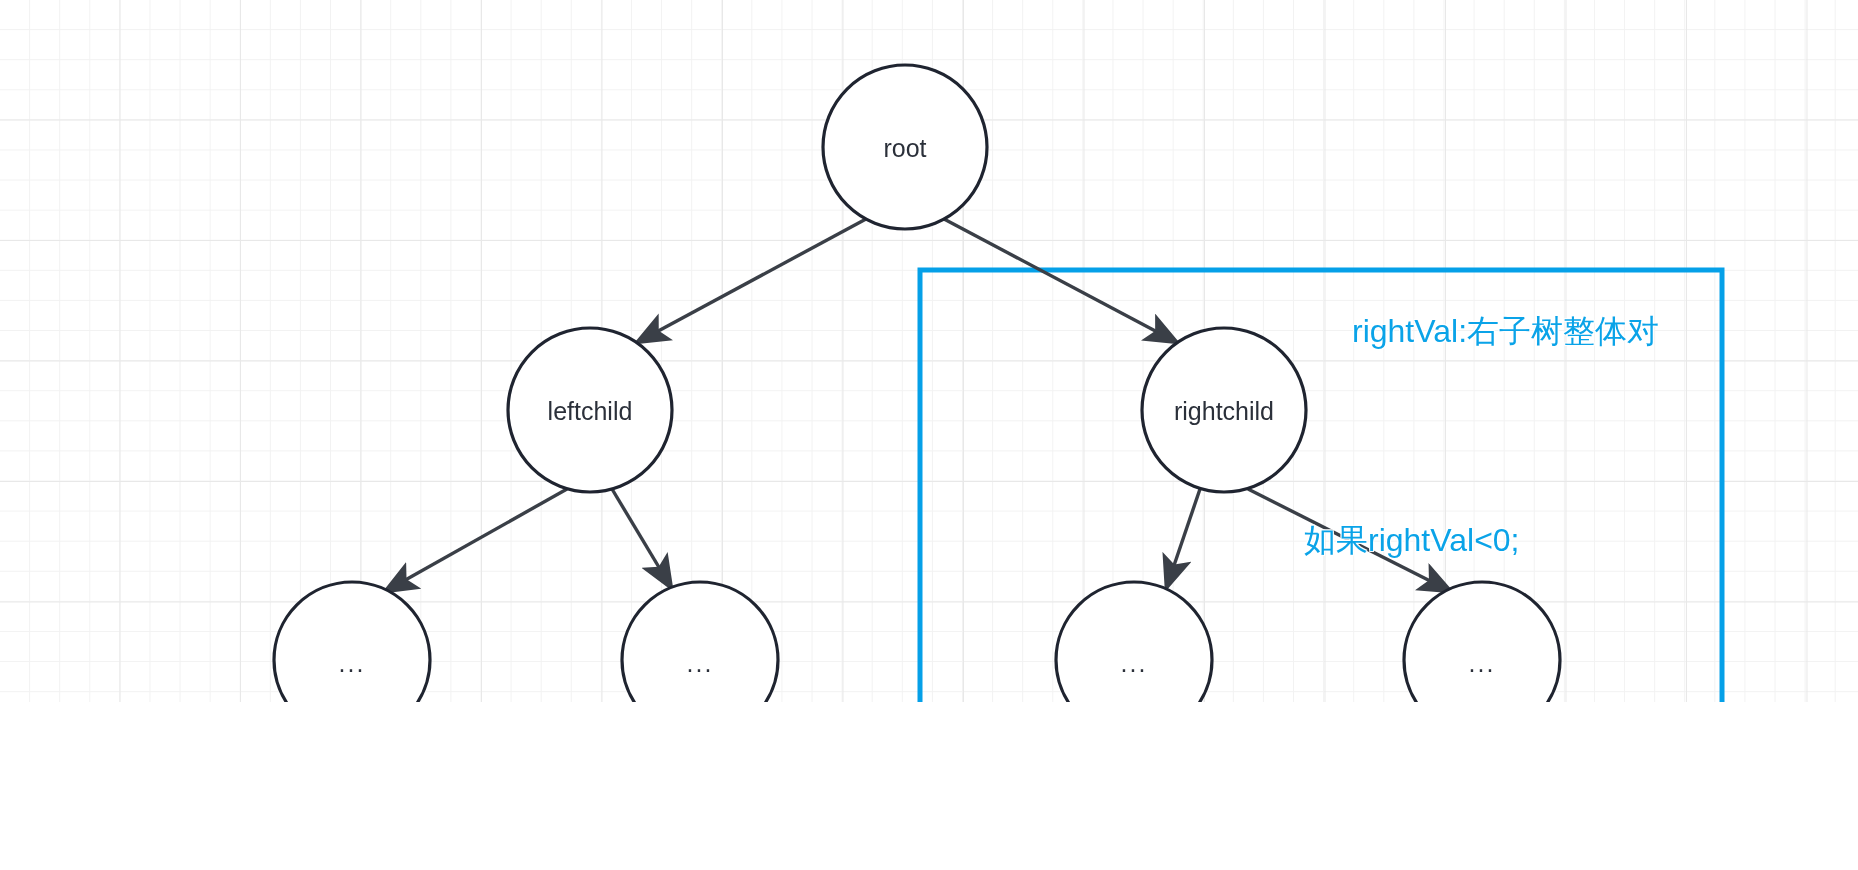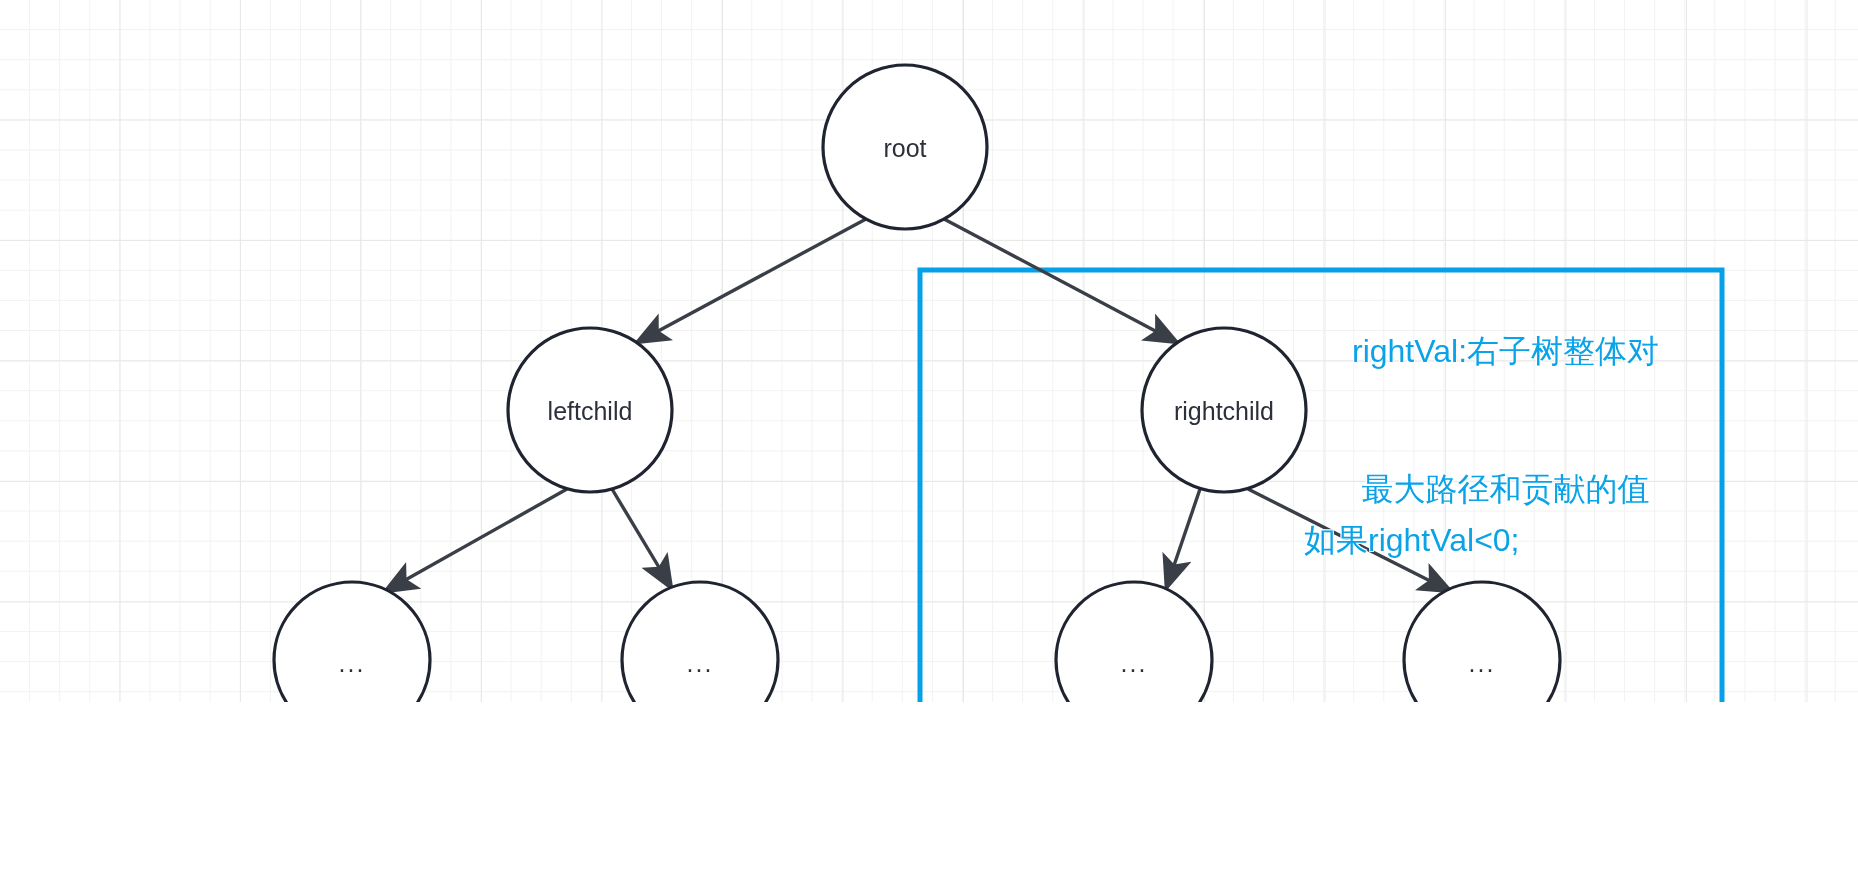--- a/index.html
+++ b/index.html
@@ -19,21 +19,20 @@
       linear-gradient(to bottom, #e8e8e8 1px, transparent 1px),
       linear-gradient(to right, #f2f2f2 1px, transparent 1px),
       linear-gradient(to bottom, #f2f2f2 1px, transparent 1px);
     background-size:
       120.5px 120.5px,
       120.5px 120.5px,
       30.1px 30.1px,
       30.1px 30.1px;
     background-position: -1px -1px, -1px -1px, -1px -1px, -1px -1px;
     font-family: "Liberation Sans", "DejaVu Sans", sans-serif;
-    text-align: center;
   }
 
   #diagram-layer {
     position: absolute;
     left: 0;
     top: 0;
     width: 1858px;
     height: 870px;
   }
 
@@ -81,21 +80,21 @@
     white-space: pre;
     text-shadow:
        1px  1px 0 rgba(255,255,255,0.95),
       -1px  1px 0 rgba(255,255,255,0.95),
        1px -1px 0 rgba(255,255,255,0.95),
       -1px -1px 0 rgba(255,255,255,0.95);
   }
 
   #annotation-primary {
     left: 1352px;
-    top: 236px;
+    top: 216px;
   }
 
   #annotation-secondary {
     left: 1304px;
     top: 425px;
   }
 </style>
 </head>
 <body>
 
@@ -154,20 +153,19 @@
       <g>
         <circle class="node-circle" cx="1482" cy="660" r="78"></circle>
         <text class="node-label-ellipsis" x="1482" y="663">...</text>
       </g>
 
     </g>
   </svg>
 
   <div class="annotation-text" id="annotation-primary">
     <div>rightVal:右子树整体对</div>
-    <div>最大路径和贡献的值</div>
   </div>
 
   <div class="annotation-text" id="annotation-secondary">
     <div>如果rightVal&lt;0;</div>
   </div>
 
 </div>
 
 </body></html>

